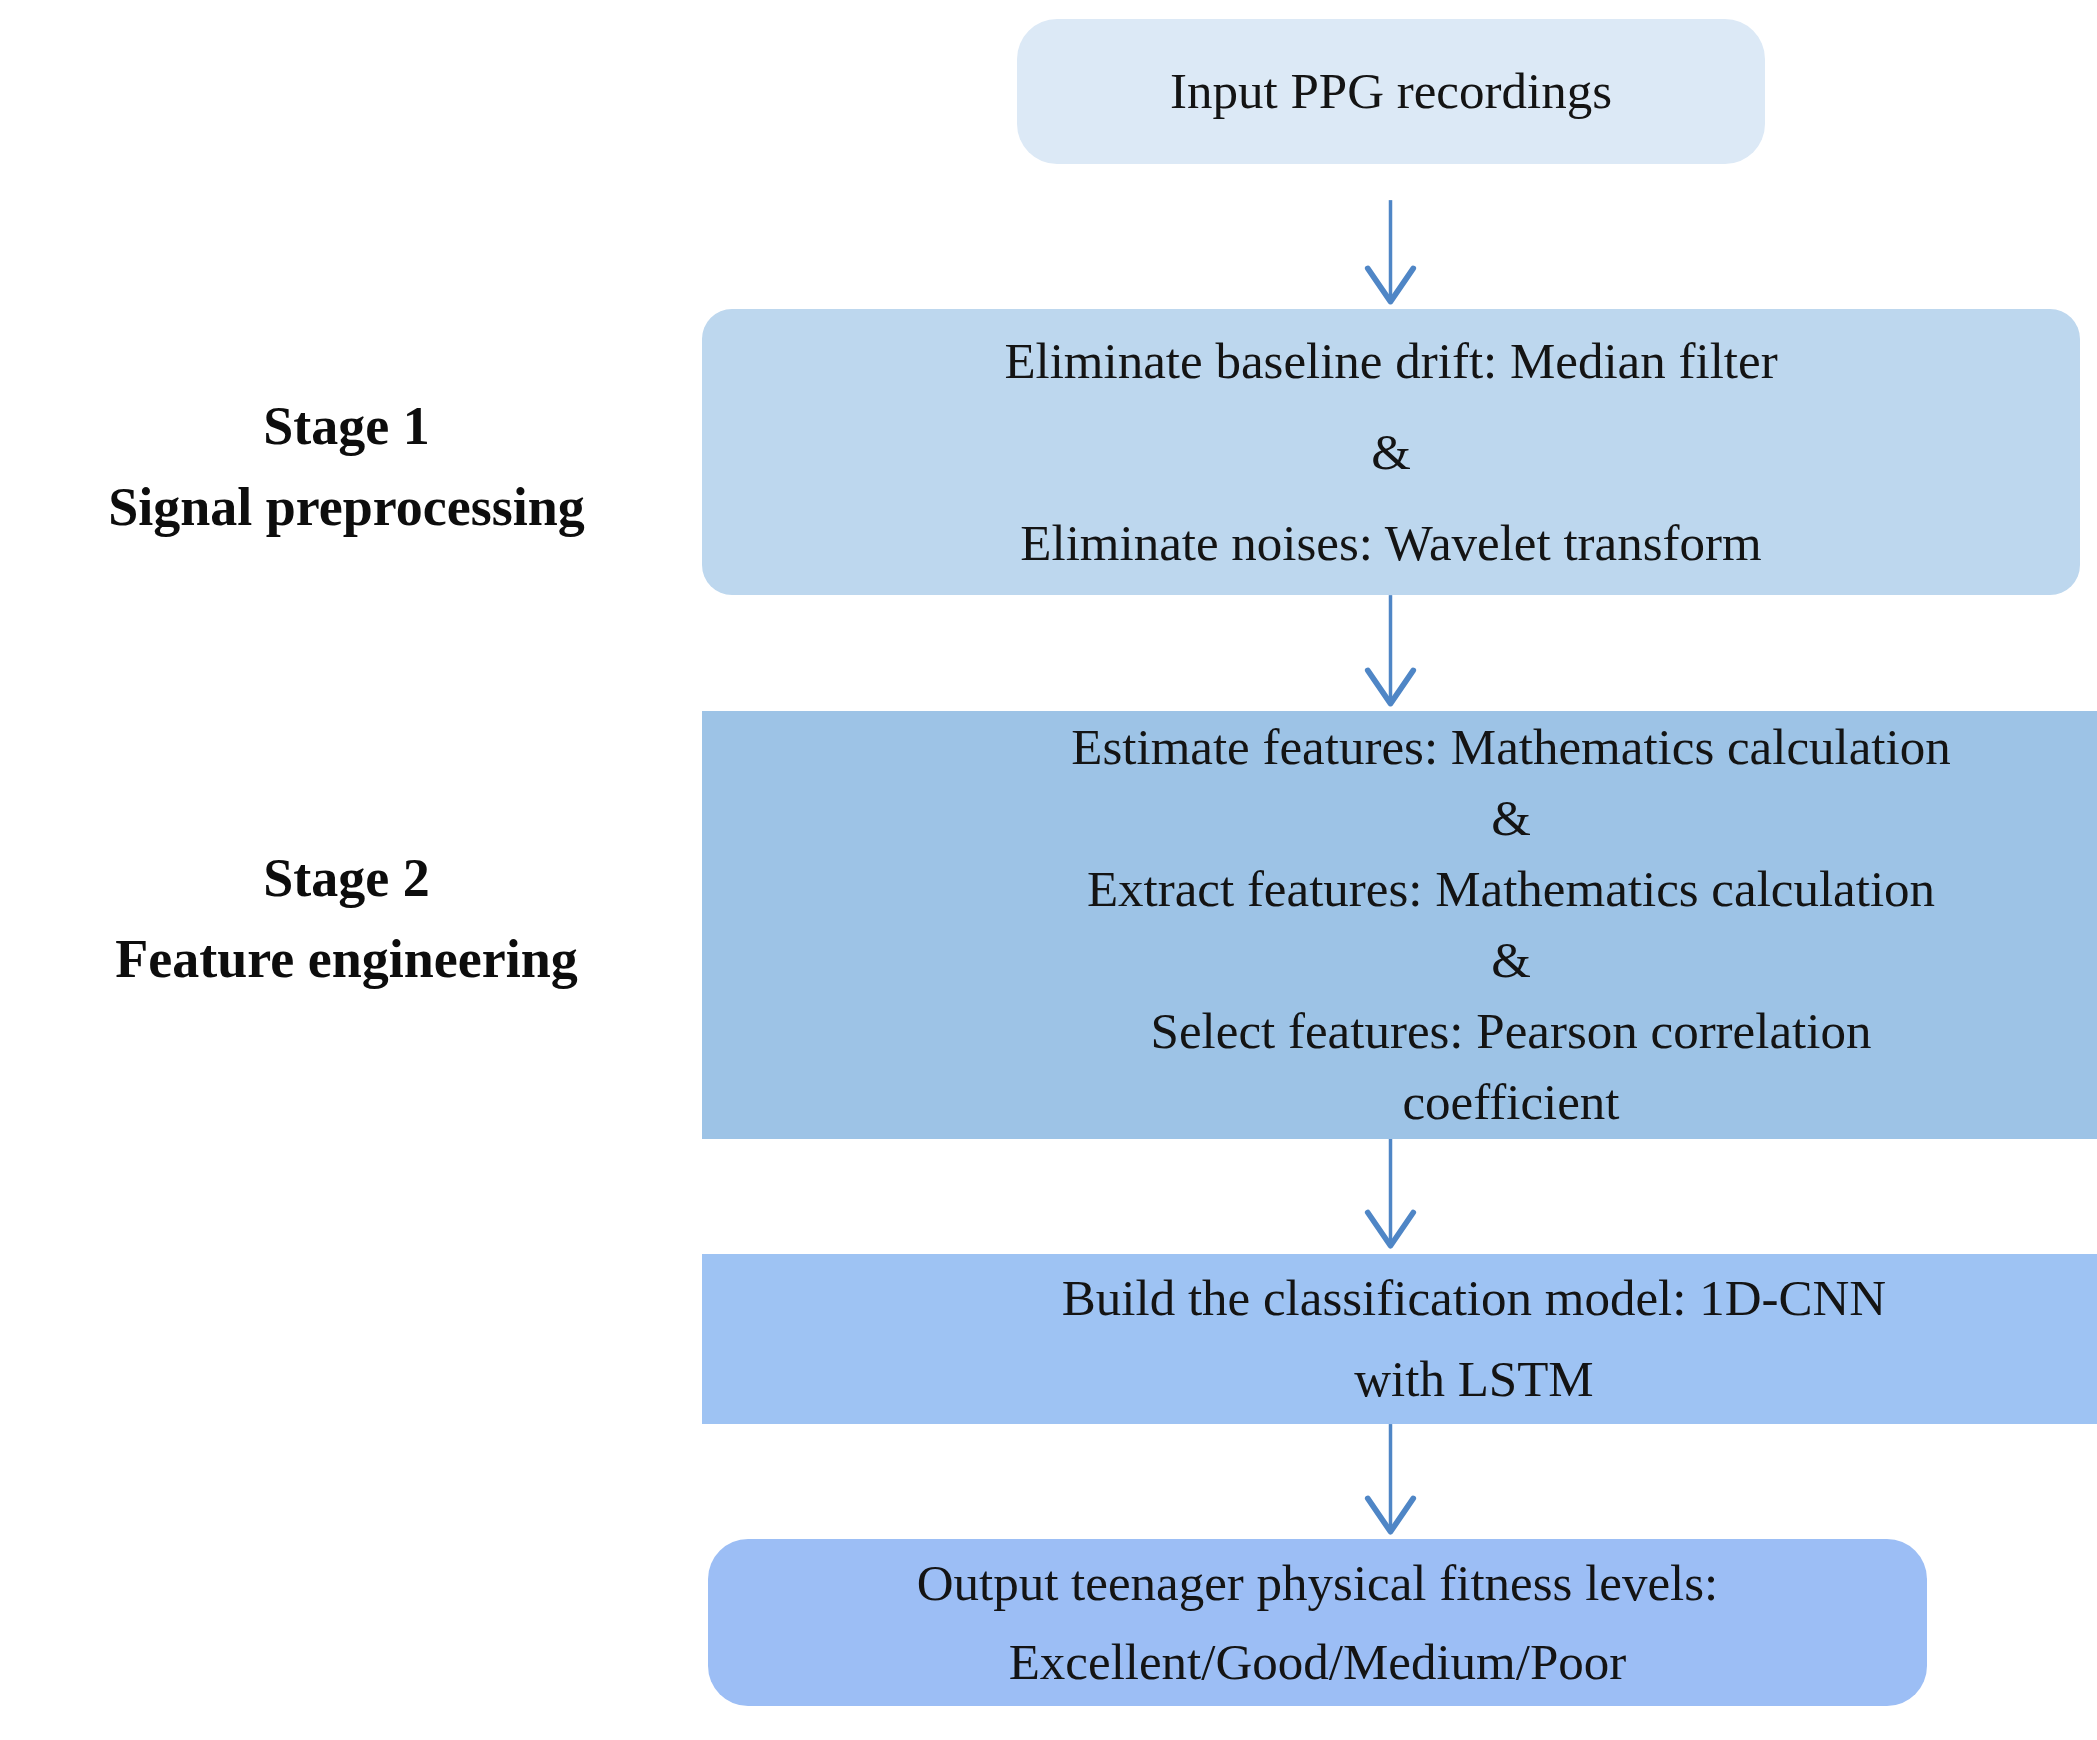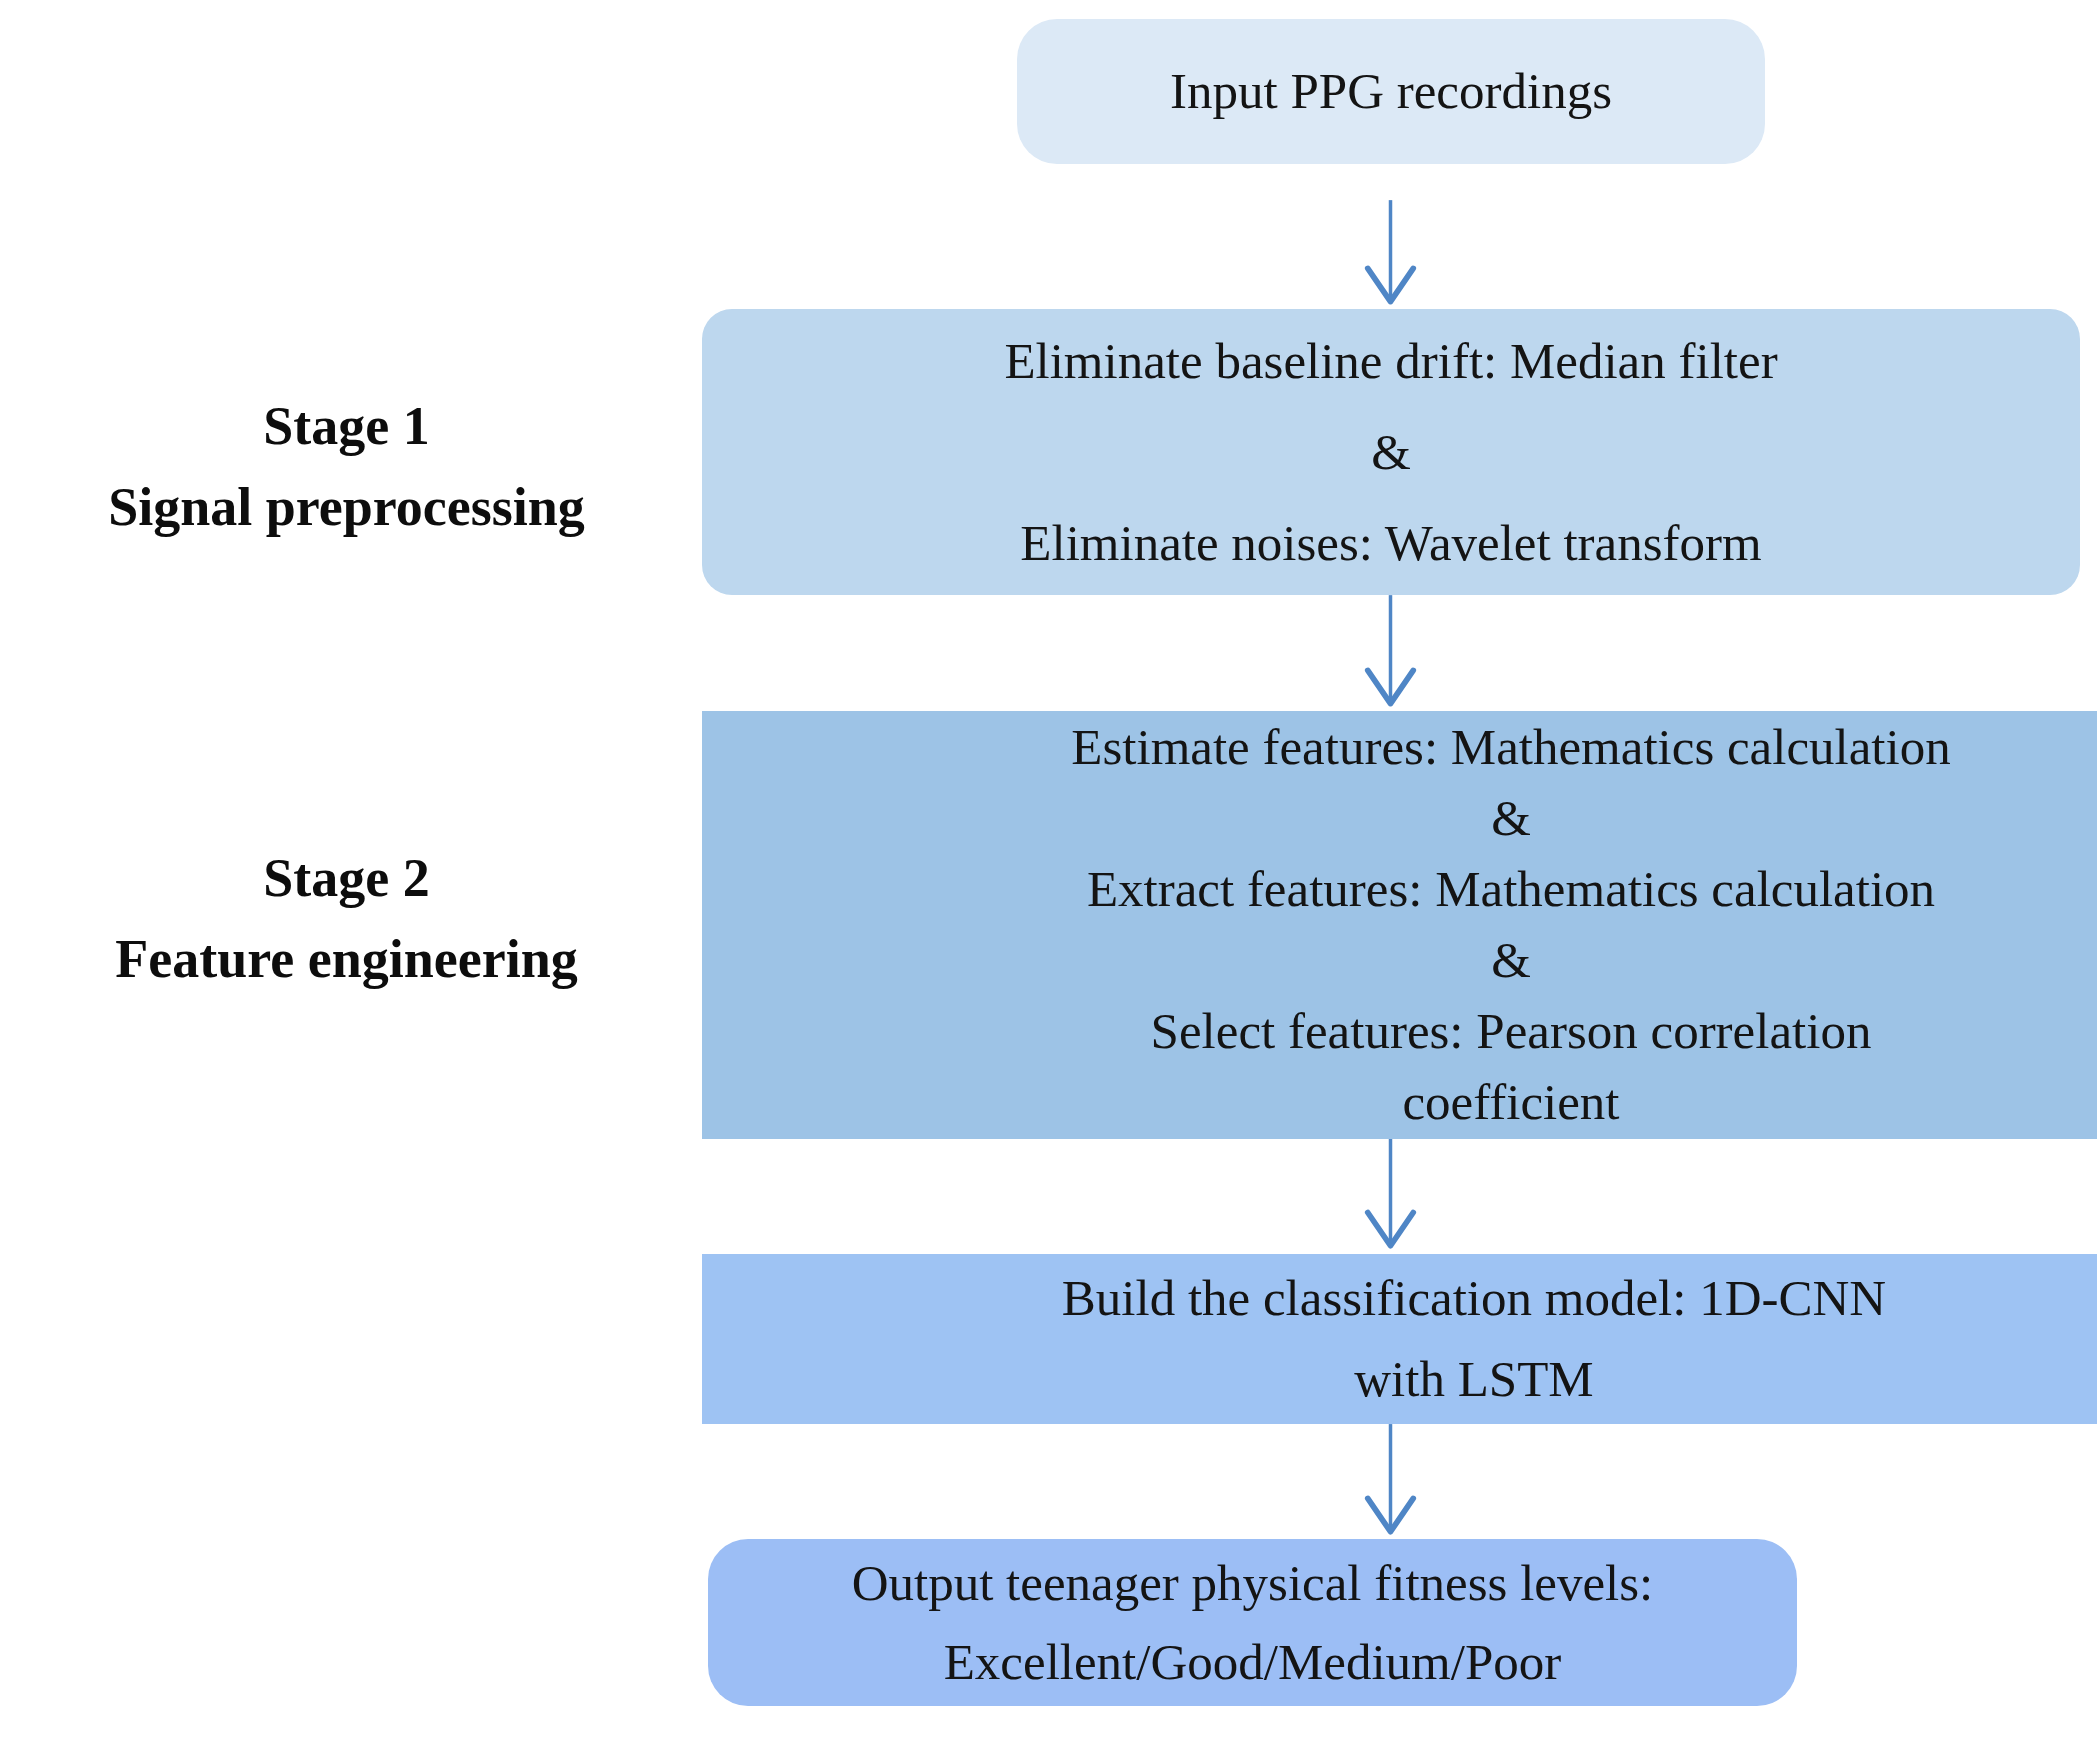--- a/index.html
+++ b/index.html
@@ -68,21 +68,21 @@
     line-height: 71px;
   }
   .node-stage3 {
     left: 702px; top: 1254px;
     width: 1544px; height: 170px;
     background: var(--stage3-fill);
     line-height: 81px;
   }
   .node-output {
     left: 708px; top: 1539px;
-    width: 1089px; height: 167px;
+    width: 1219px; height: 167px;
     background: var(--output-fill);
     border-radius: 40px;
     line-height: 79px;
   }
 
   
   .arrow {
     position: absolute;
     left: 1338px;
     width: 105px;

